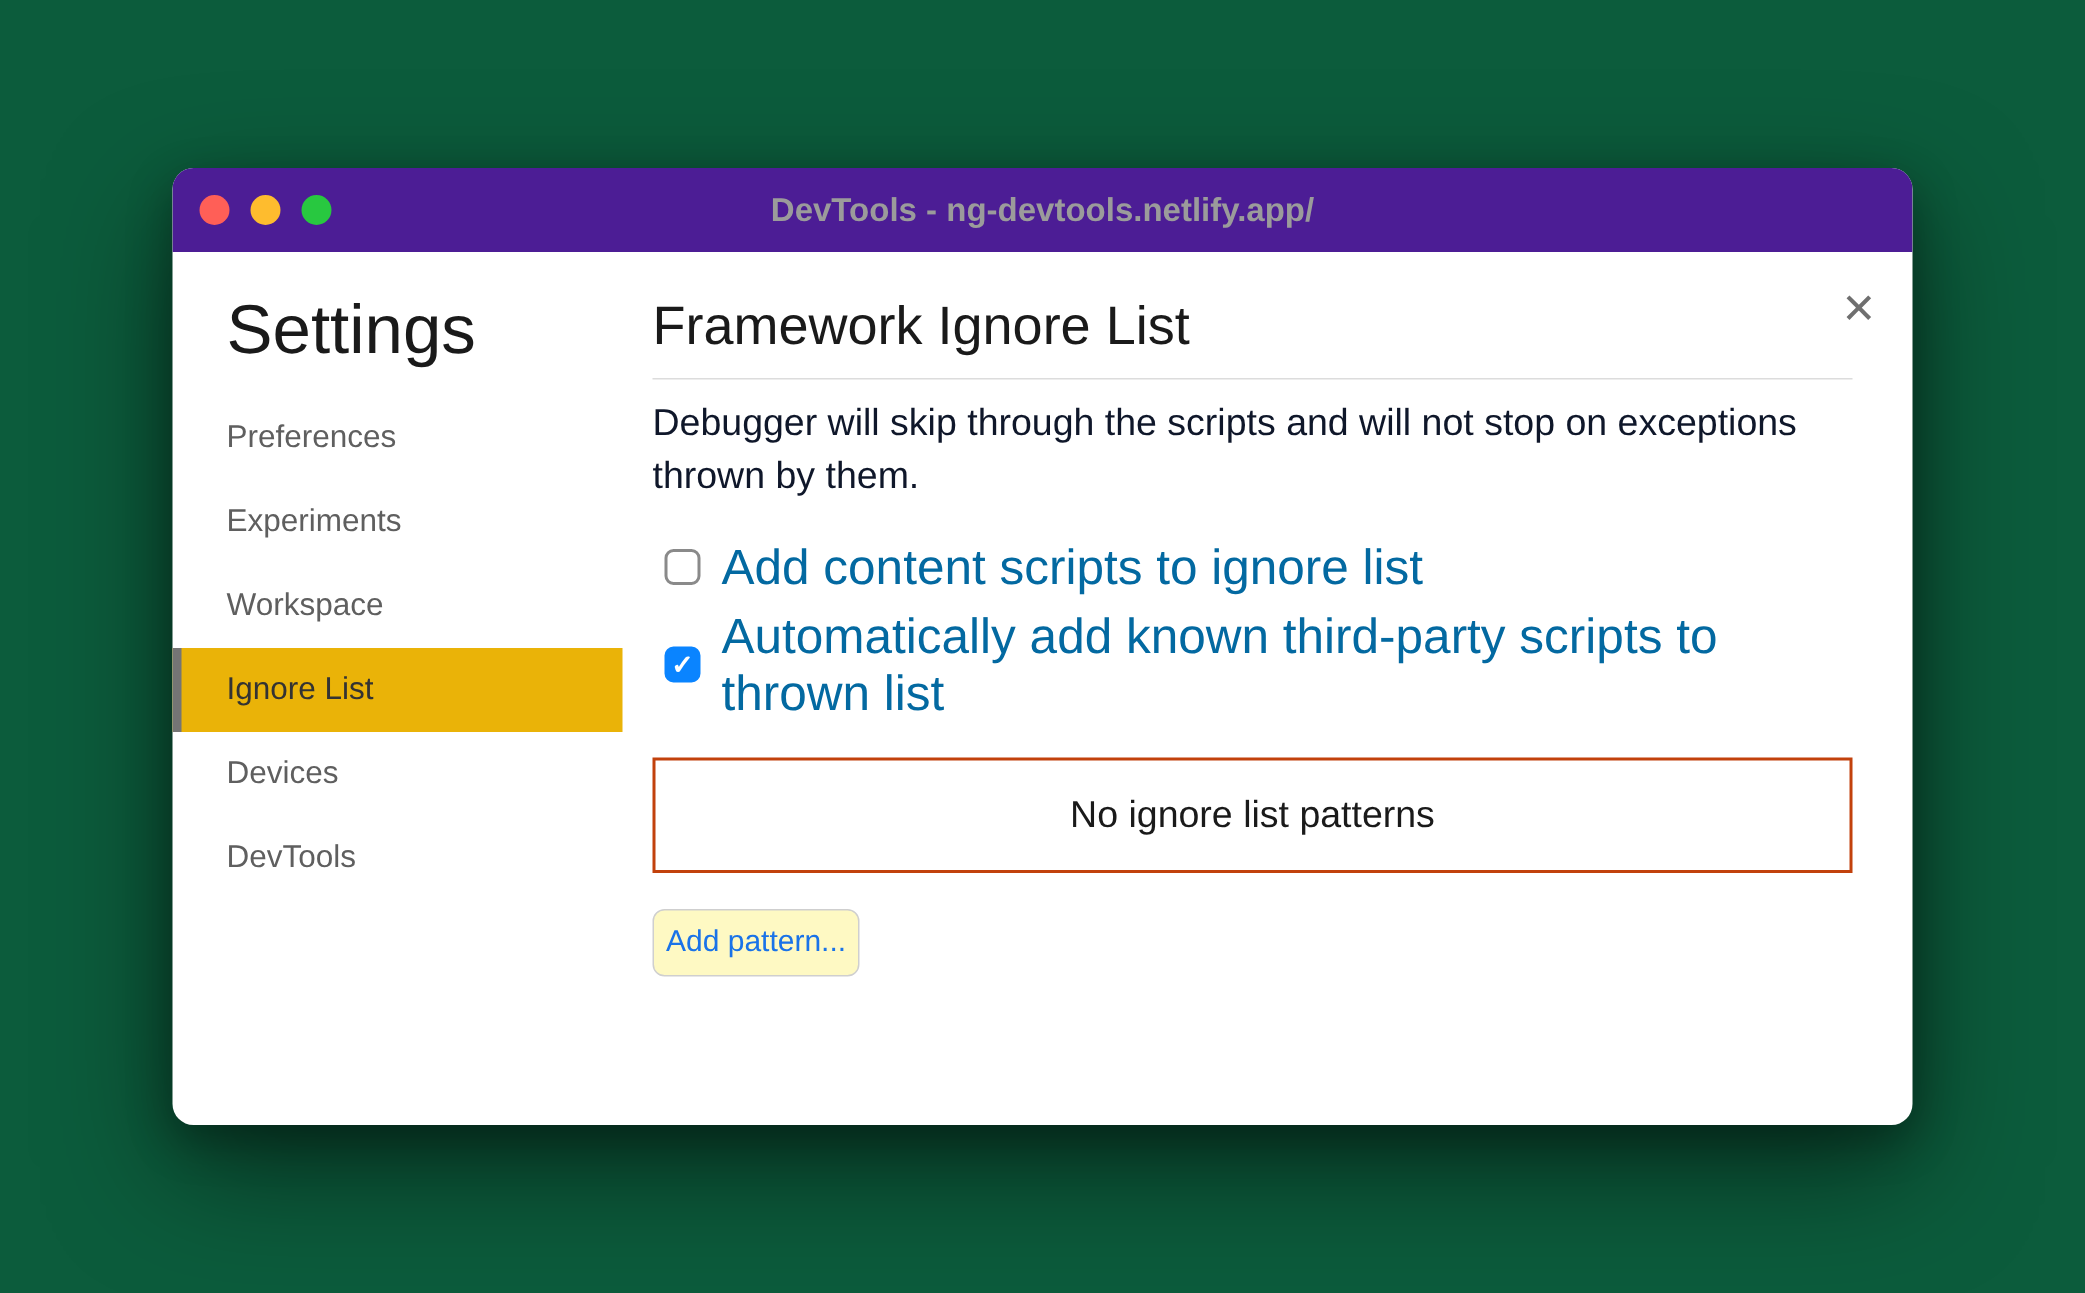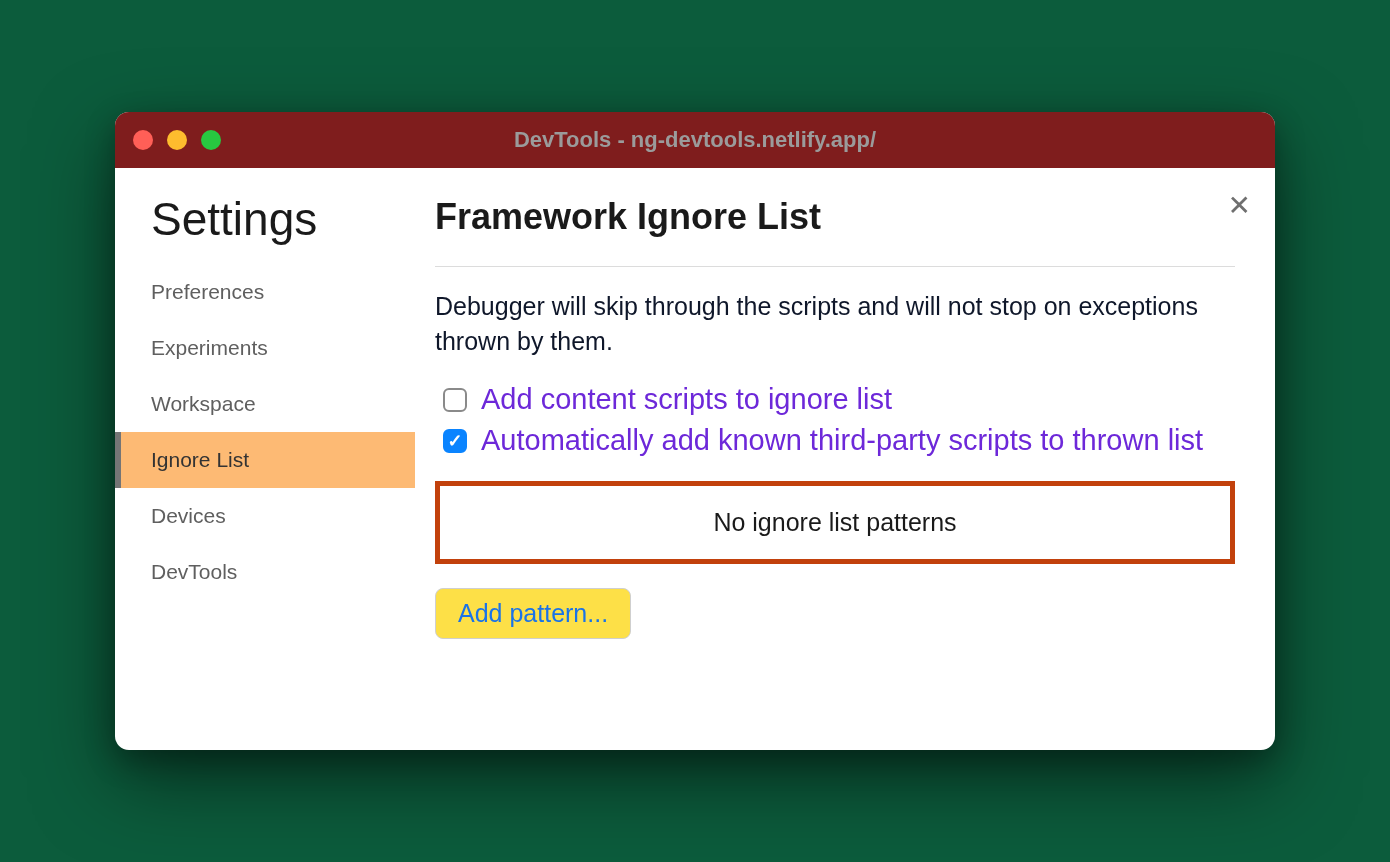--- a/index.html
+++ b/index.html
@@ -21,21 +21,21 @@
     
     .window {
       width: 1160px;
       background: #ffffff;
       border-radius: 14px;
       overflow: hidden;
       box-shadow: 0 30px 80px rgba(0,0,0,0.5), 0 10px 30px rgba(0,0,0,0.3);
     }
     
     .titlebar {
-      background: #7f1d1d;
+      background: #4c1d95;
       height: 56px;
       display: flex;
       align-items: center;
       padding: 0 18px;
       position: relative;
     }
     
     .traffic-lights {
       display: flex;
       gap: 14px;
@@ -93,38 +93,38 @@
     }
     
     .sidebar-item {
       font-size: 21px;
       color: #5f5f5f;
       padding: 16px 0 16px 36px;
       cursor: pointer;
     }
     
     .sidebar-item.active {
-      background: #fdba74;
+      background: #eab308;
       border-left: 6px solid #757575;
       padding-left: 30px;
       color: #333;
     }
     
     .main {
       flex: 1;
       padding: 28px 40px 24px 20px;
     }
     
     .main-title {
       font-size: 36px;
-      font-weight: 700;
+      font-weight: 400;
       color: #1a1a1a;
-      padding-bottom: 28px;
+      padding-bottom: 14px;
       border-bottom: 1px solid #dcdcdc;
-      margin-bottom: 22px;
+      margin-bottom: 12px;
     }
     
     .description {
       font-size: 25px;
       color: #0f172a;
       line-height: 1.4;
       margin-bottom: 24px;
     }
     
     .checkbox-row {
@@ -152,41 +152,41 @@
       border-color: #0a84ff;
     }
     
     .checkmark {
       color: white;
       font-size: 18px;
       font-weight: bold;
     }
     
     .checkbox-label {
-      font-size: 29px;
-      color: #6d28d9;
+      font-size: 33px;
+      color: #0369a1;
       cursor: pointer;
     }
     
     .patterns-box {
-      border: 5px solid #c2410c;
+      border: 2px solid #c2410c;
       padding: 22px;
       text-align: center;
       font-size: 25px;
       color: #1a1a1a;
       margin-top: 24px;
       margin-bottom: 24px;
     }
     
     .add-btn {
       border: 1px solid #cfcfcf;
-      background: #fde047;
+      background: #fef9c3;
       color: #1a73e8;
-      font-size: 25px;
-      padding: 10px 22px;
+      font-size: 20px;
+      padding: 10px 8px;
       border-radius: 8px;
       cursor: pointer;
       font-family: inherit;
     }
   </style>
 </head>
 <body>
 
 <div class="window">
 

